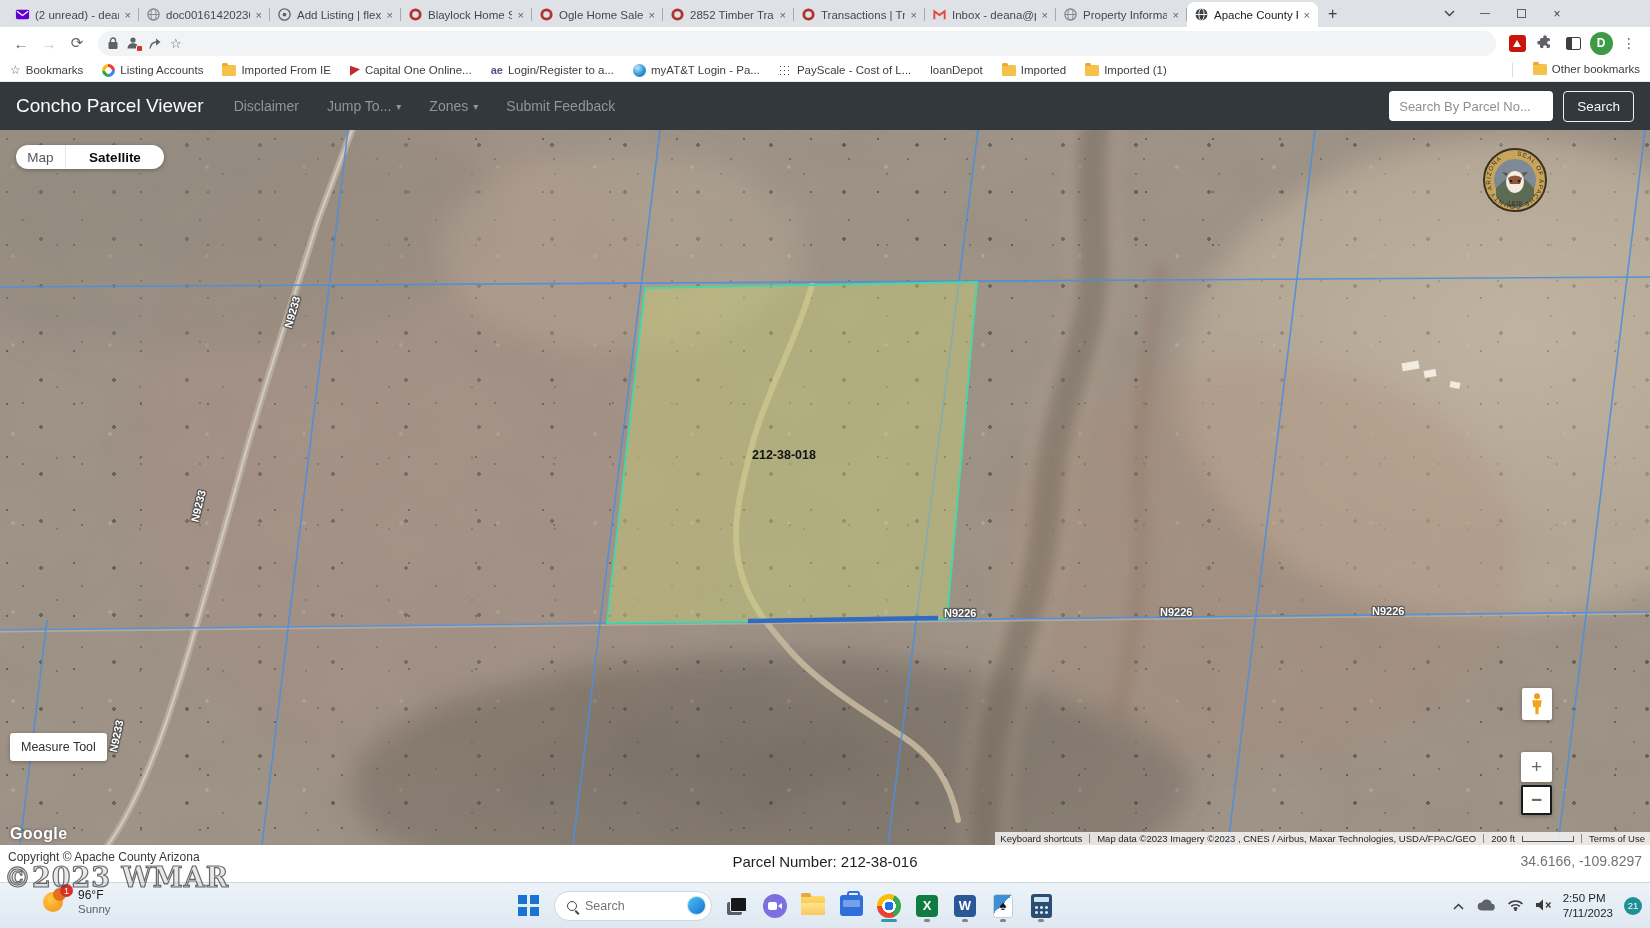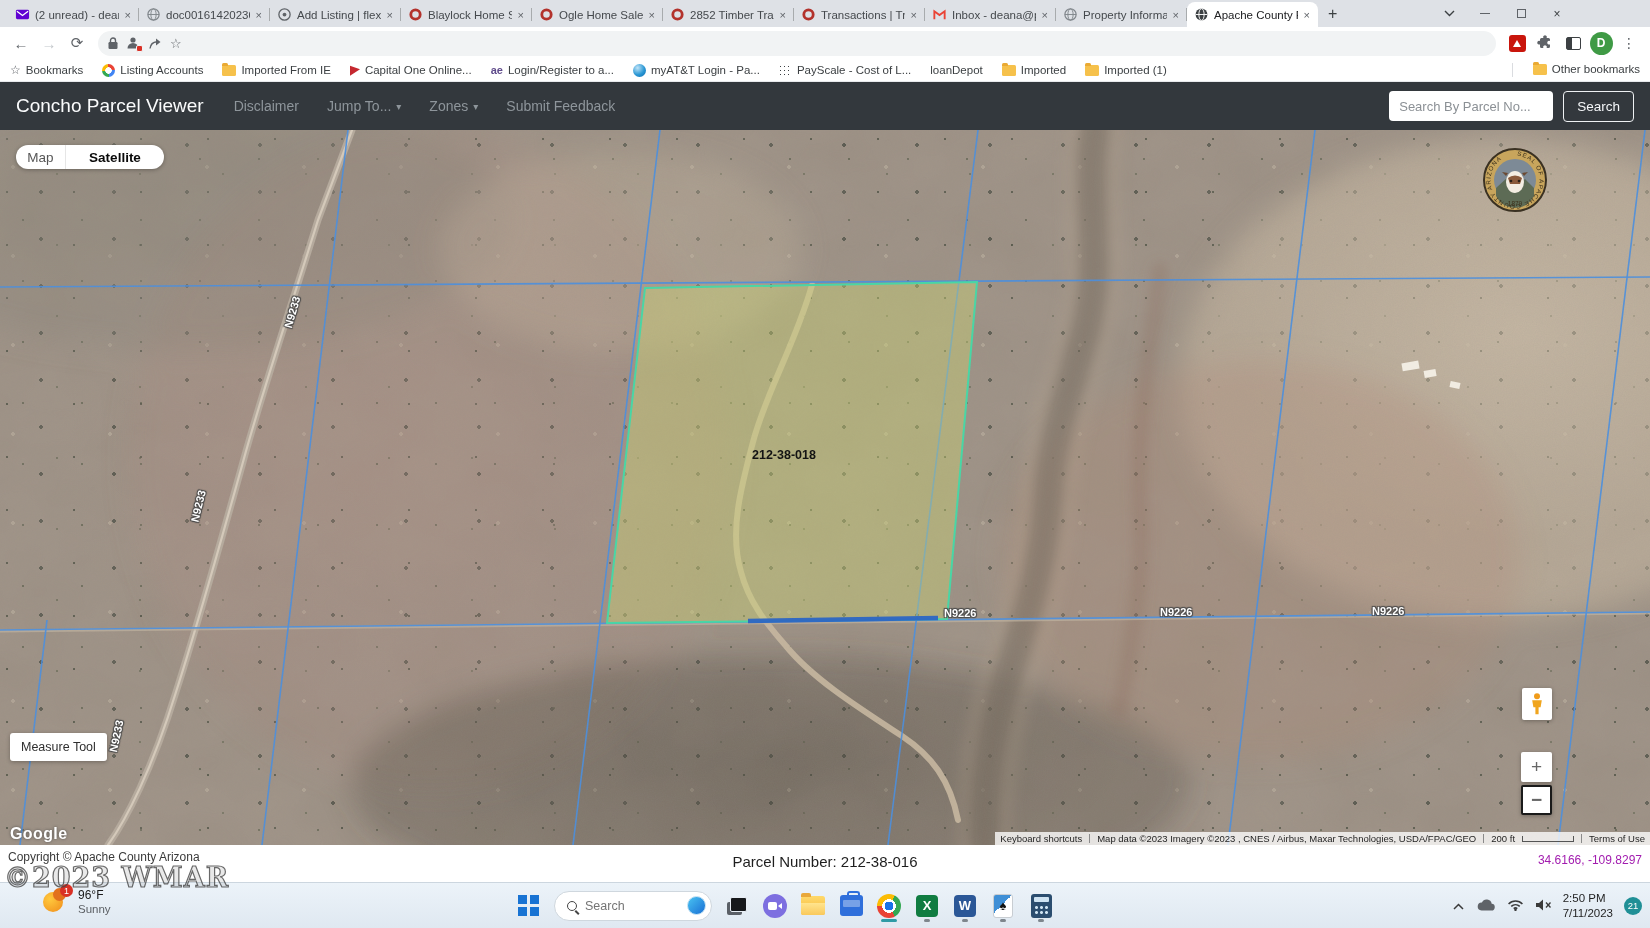--- a/index.html
+++ b/index.html
@@ -121,21 +121,21 @@
 
   .attrib { position:absolute; right:0; bottom:0; height:13px; display:flex; align-items:center; gap:7px;
             background:rgba(255,255,255,.78); font-size:9.5px; color:#1f1f1f; padding:0 5px; white-space:nowrap; }
   .attrib .sep { width:1px; height:9px; background:#8a8a8a; }
   .scalebar { width:52px; height:6px; border:1px solid #555; border-top:none; }
 
   
   .statusbar { position:relative; height:37px; background:#fff; }
   .copyright { position:absolute; left:8px; top:5px; font-size:12px; color:#3a3a3a; }
   .parcelnum { position:absolute; left:50%; transform:translateX(-50%); top:8px; font-size:15px; color:#1e1e1e; }
-  .coords { position:absolute; right:8px; top:8px; font-size:12px; color:#a21caf; }
+  .coords { position:absolute; right:8px; top:8px; font-size:14px; color:#737373; }
   .wmar { position:absolute; left:4px; top:862px; z-index:60; font-family:"DejaVu Serif","Liberation Serif",serif;
           font-size:27px; font-weight:700; letter-spacing:1px; color:rgba(110,110,110,.15);
           -webkit-text-stroke:1.2px rgba(70,70,70,.8); }
 
   
   .taskbar { position:relative; height:46px; background:linear-gradient(180deg,#ecf3f9,#dfe8f1);
              border-top:1px solid #ccd6df; }
   .weather { position:absolute; left:42px; top:5px; display:flex; gap:9px; align-items:center; }
   .sun { position:relative; width:27px; height:27px; }
   .sun::before { content:""; position:absolute; left:1px; top:4px; width:20px; height:20px; border-radius:50%;

